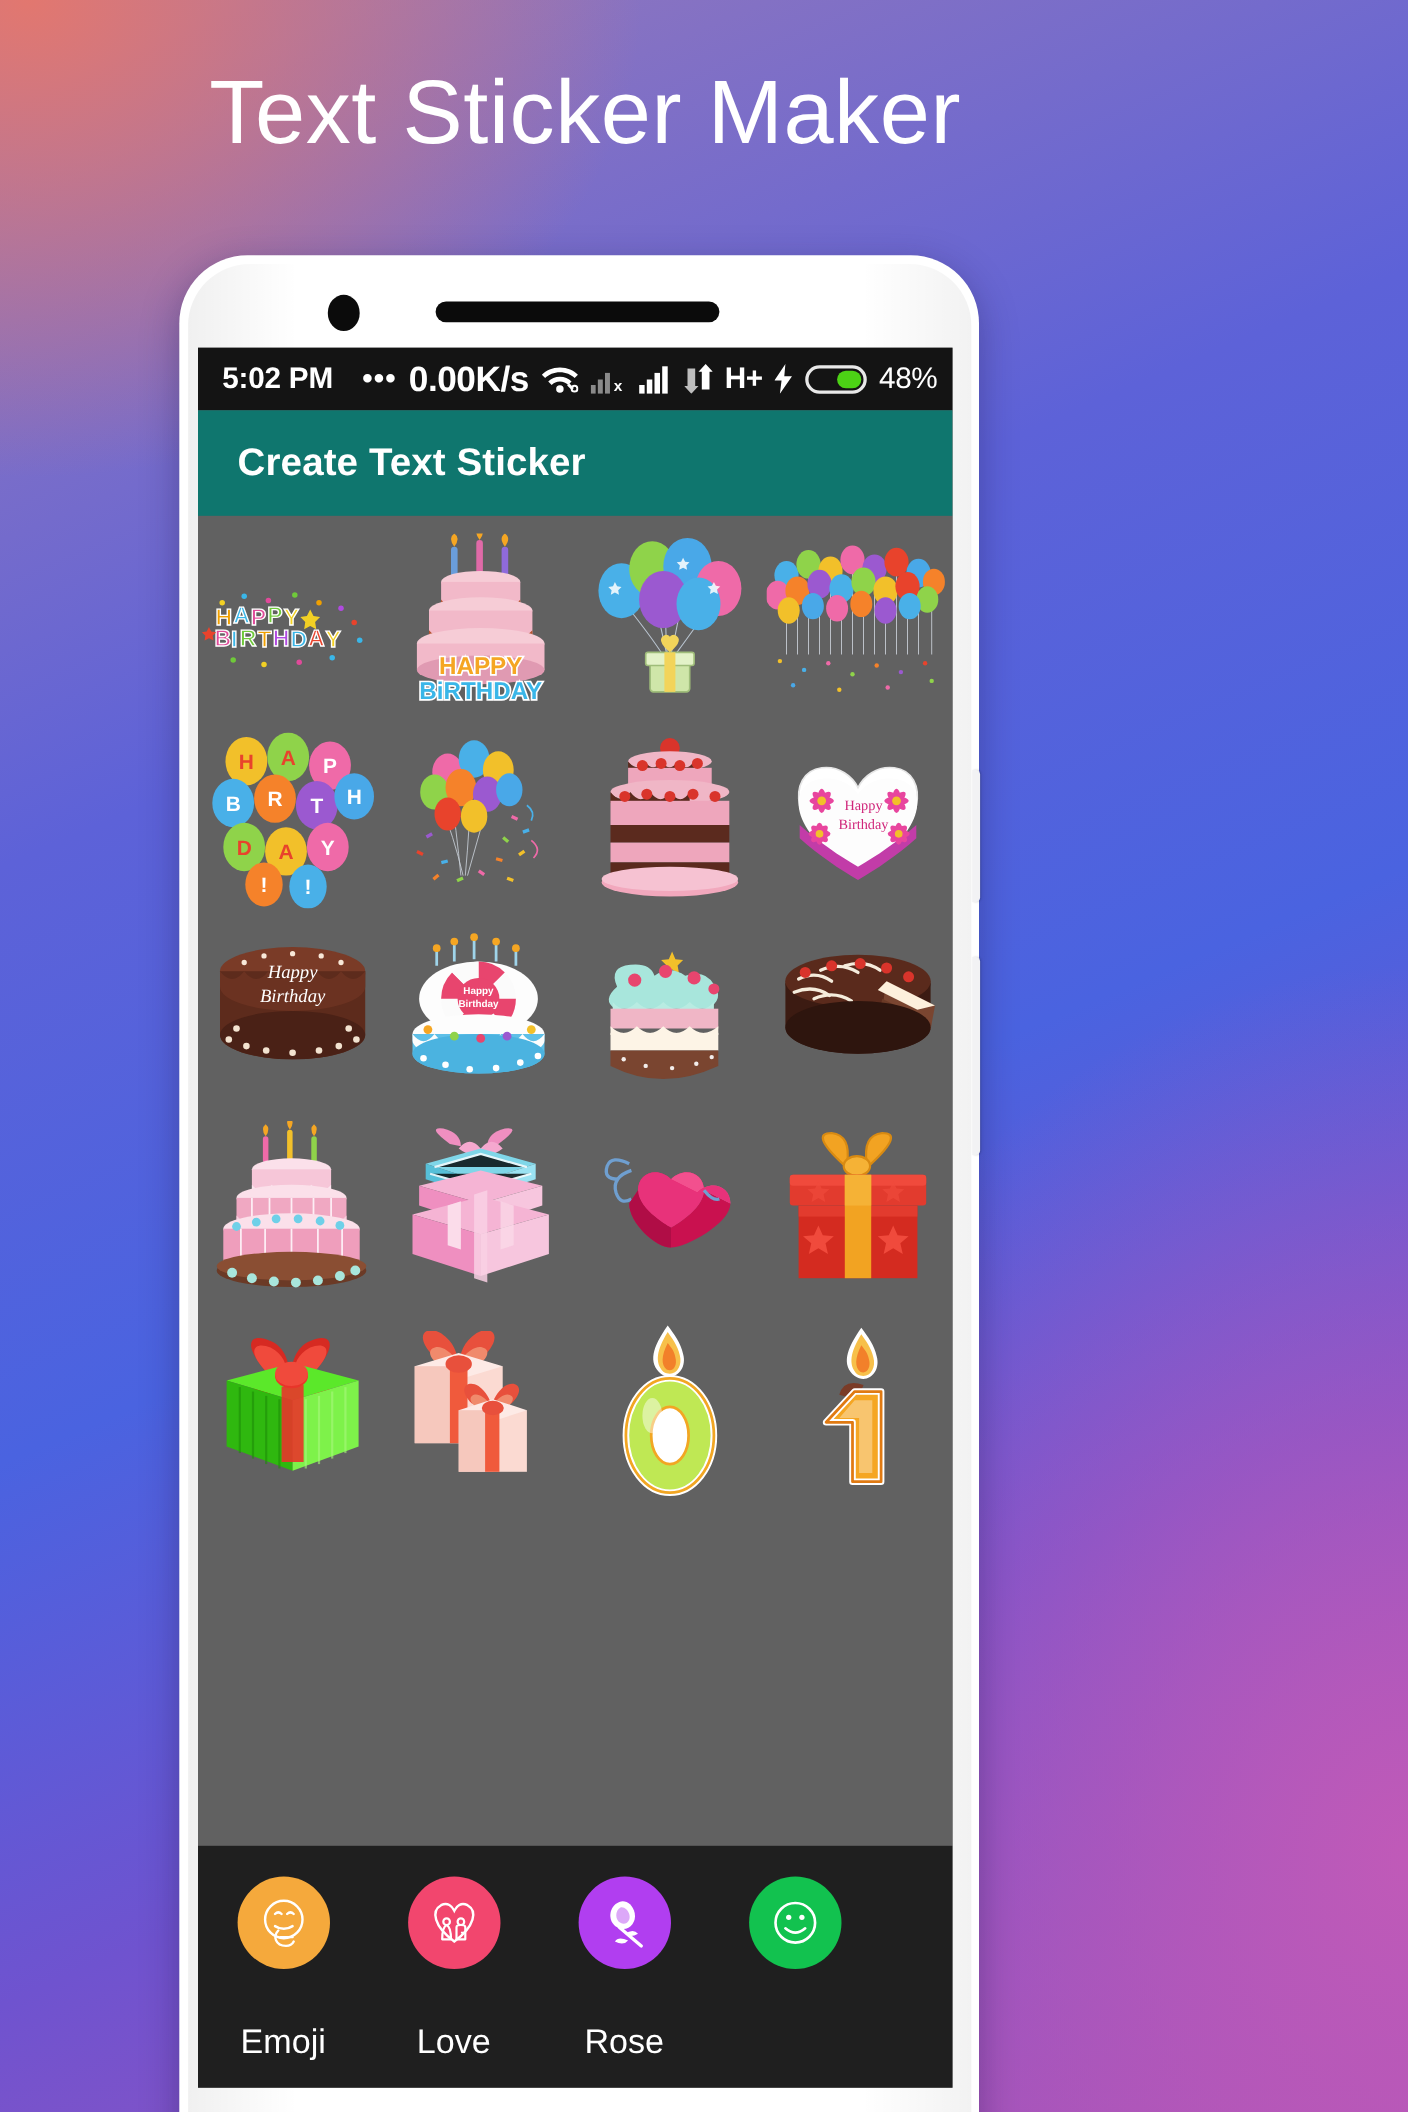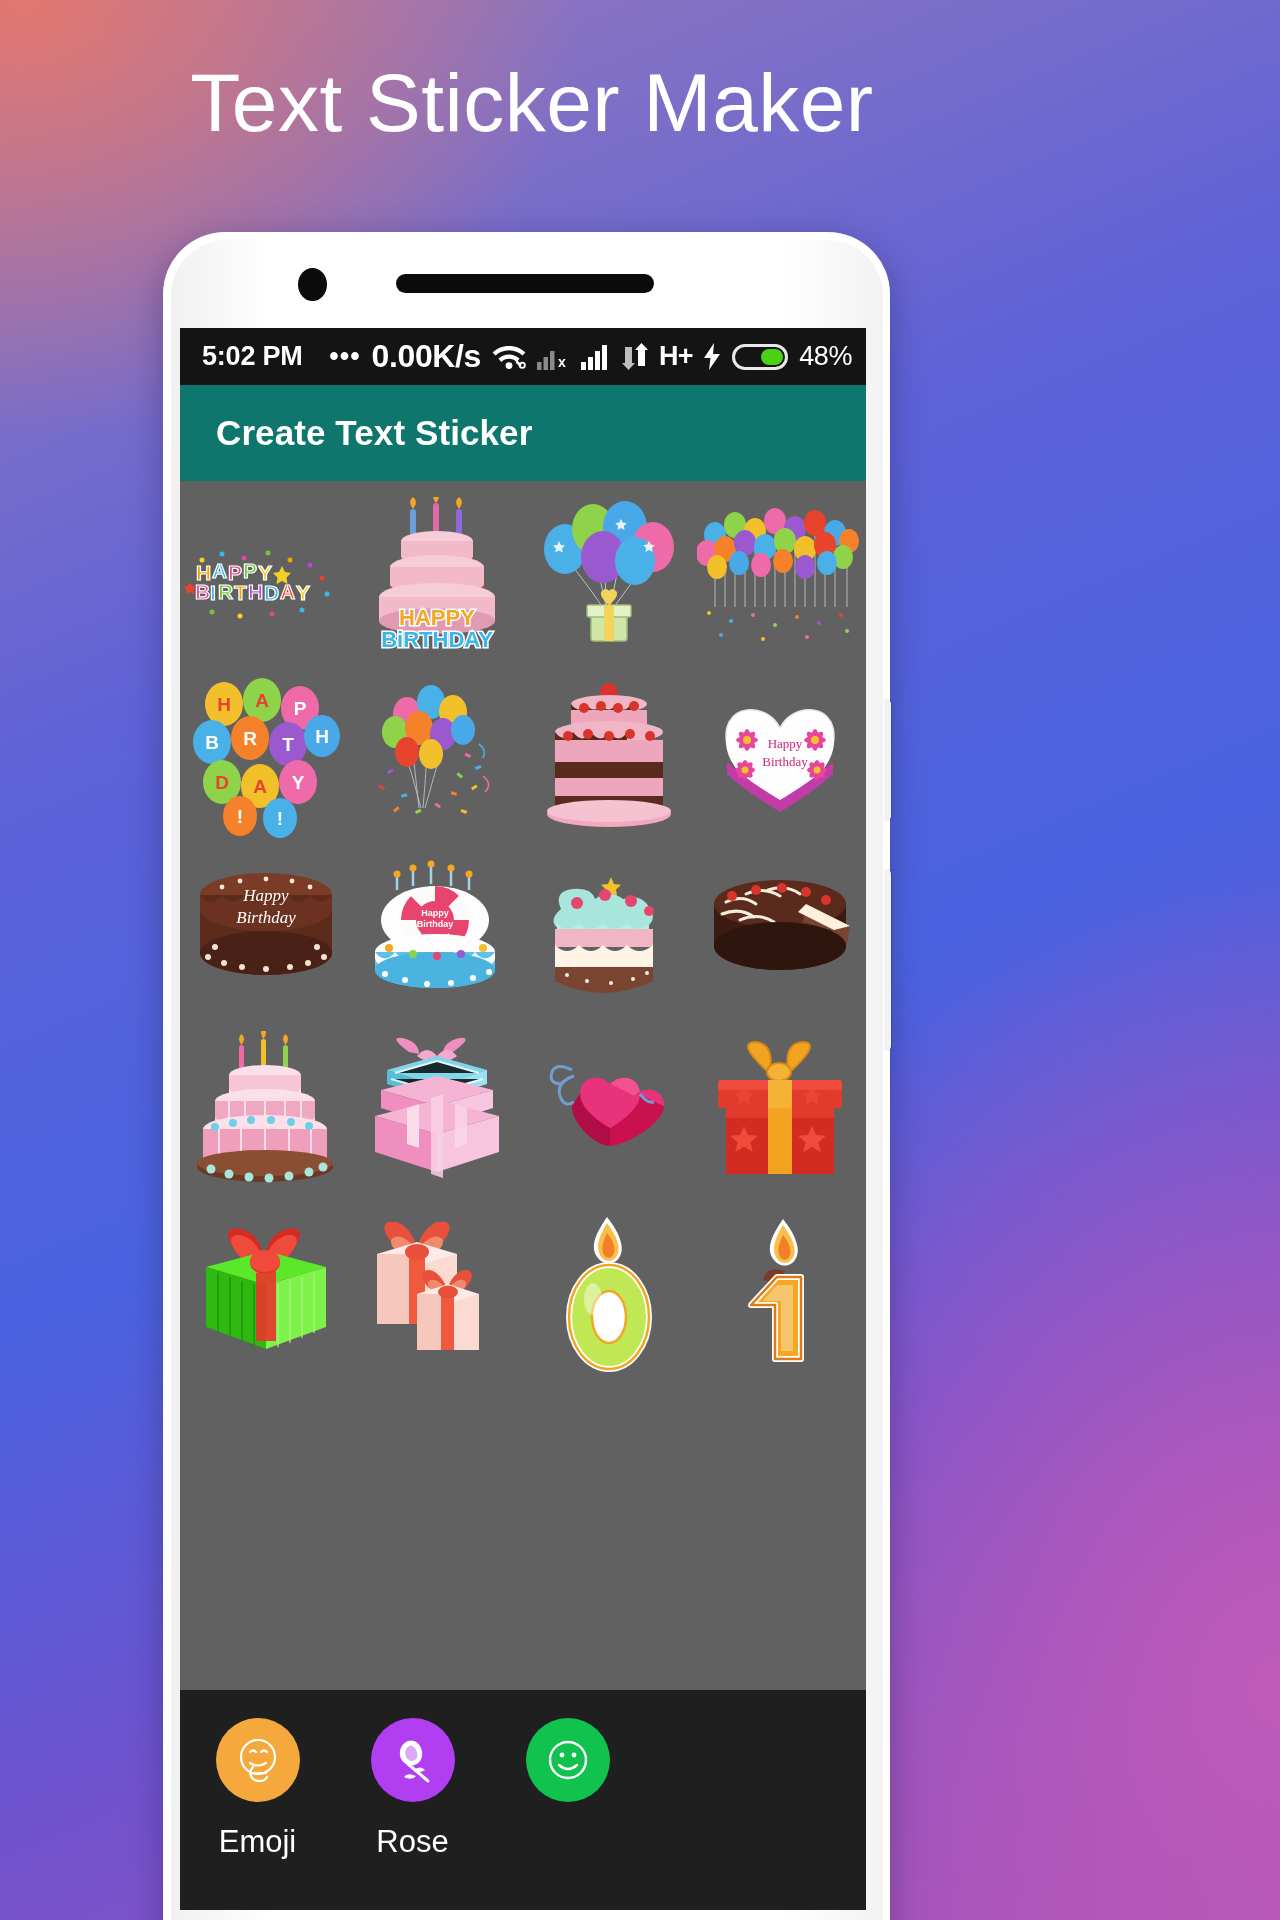--- a/index.html
+++ b/index.html
@@ -85,21 +85,21 @@
     width: 7px;
     background: #f2f2f4;
     border-radius: 0 4px 4px 0;
     box-shadow: 1px 0 2px rgba(0,0,0,0.18);
   }
 
   
   #phone-screen {
     position: absolute;
     left: 180px;
-    top: 328px;
+    top: 316px;
     width: 686px;
     height: 1582px;
     background: #616161;
     overflow: hidden;
   }
 
   
   #status-bar {
     height: 57px;
     background: #141414;
@@ -203,20 +203,21 @@
     display: flex;
     align-items: flex-start;
     padding-top: 28px;
     overflow: hidden;
   }
   .category-tab {
     flex: 0 0 155px;
     display: flex;
     flex-direction: column;
     align-items: center;
+    gap: 26px;
   }
   .category-icon {
     width: 84px;
     height: 84px;
     border-radius: 50%;
     display: flex;
     align-items: center;
     justify-content: center;
   }
   .category-label {
@@ -935,20 +936,33 @@
             <path d="M30 19 q3-3 6 0" fill="none" stroke="#fff" stroke-width="2.2" stroke-linecap="round"></path>
             <path d="M19 30 q8 5 16 0" fill="none" stroke="#fff" stroke-width="2.2" stroke-linecap="round"></path>
             <path d="M22 34 q-4 4 -2 9 q2 5 9 5 q5 0 7-4" fill="none" stroke="#fff" stroke-width="2.2" stroke-linecap="round"></path>
             <path d="M24 40 h11" fill="none" stroke="#fff" stroke-width="2.2" stroke-linecap="round"></path>
           </svg>
         </div>
         <div class="category-label">Emoji</div>
       </div>
 
 
+      <div class="category-tab">
+        <div class="category-icon" style="background:#f2466e;">
+          <svg width="54" height="54" viewBox="0 0 54 54">
+            <path d="M27 44 C8 30 6 16 15 11 C21 8 25 12 27 16 C29 12 33 8 39 11 C48 16 46 30 27 44z" fill="none" stroke="#fff" stroke-width="2.2"></path>
+            <circle cx="20" cy="26" r="3" fill="none" stroke="#fff" stroke-width="2"></circle>
+            <path d="M16 42 q0-11 4-13 q4 2 4 13z" fill="none" stroke="#fff" stroke-width="2" stroke-linejoin="round"></path>
+            <circle cx="33" cy="26" r="3" fill="none" stroke="#fff" stroke-width="2"></circle>
+            <path d="M29 42 v-11 q0-2 4-2 q4 0 4 2 v11z" fill="none" stroke="#fff" stroke-width="2" stroke-linejoin="round"></path>
+            <path d="M33 36 h4" stroke="#fff" stroke-width="1.6"></path>
+          </svg>
+        </div>
+        <div class="category-label">Love</div>
+      </div>
 
       <div class="category-tab">
         <div class="category-icon" style="background:#b13ef0;">
           <svg width="54" height="54" viewBox="0 0 54 54">
             <path d="M22 8 C12 12 11 26 20 31 C29 36 38 28 36 18 C34 10 28 6 22 8z" fill="#fff"></path>
             <path d="M23 13 C18 16 18 24 23 27 C28 30 33 25 31 19 C30 15 26 12 23 13z" fill="#b13ef0" opacity="0.45"></path>
             <path d="M22 31 L42 48" stroke="#fff" stroke-width="3" stroke-linecap="round"></path>
             <path d="M27 37 q8-5 12 0 q-7 4 -12 0z" fill="#fff"></path>
             <path d="M30 43 q-9-4 -12 1 q8 4 12 -1z" fill="#fff"></path>
           </svg>

